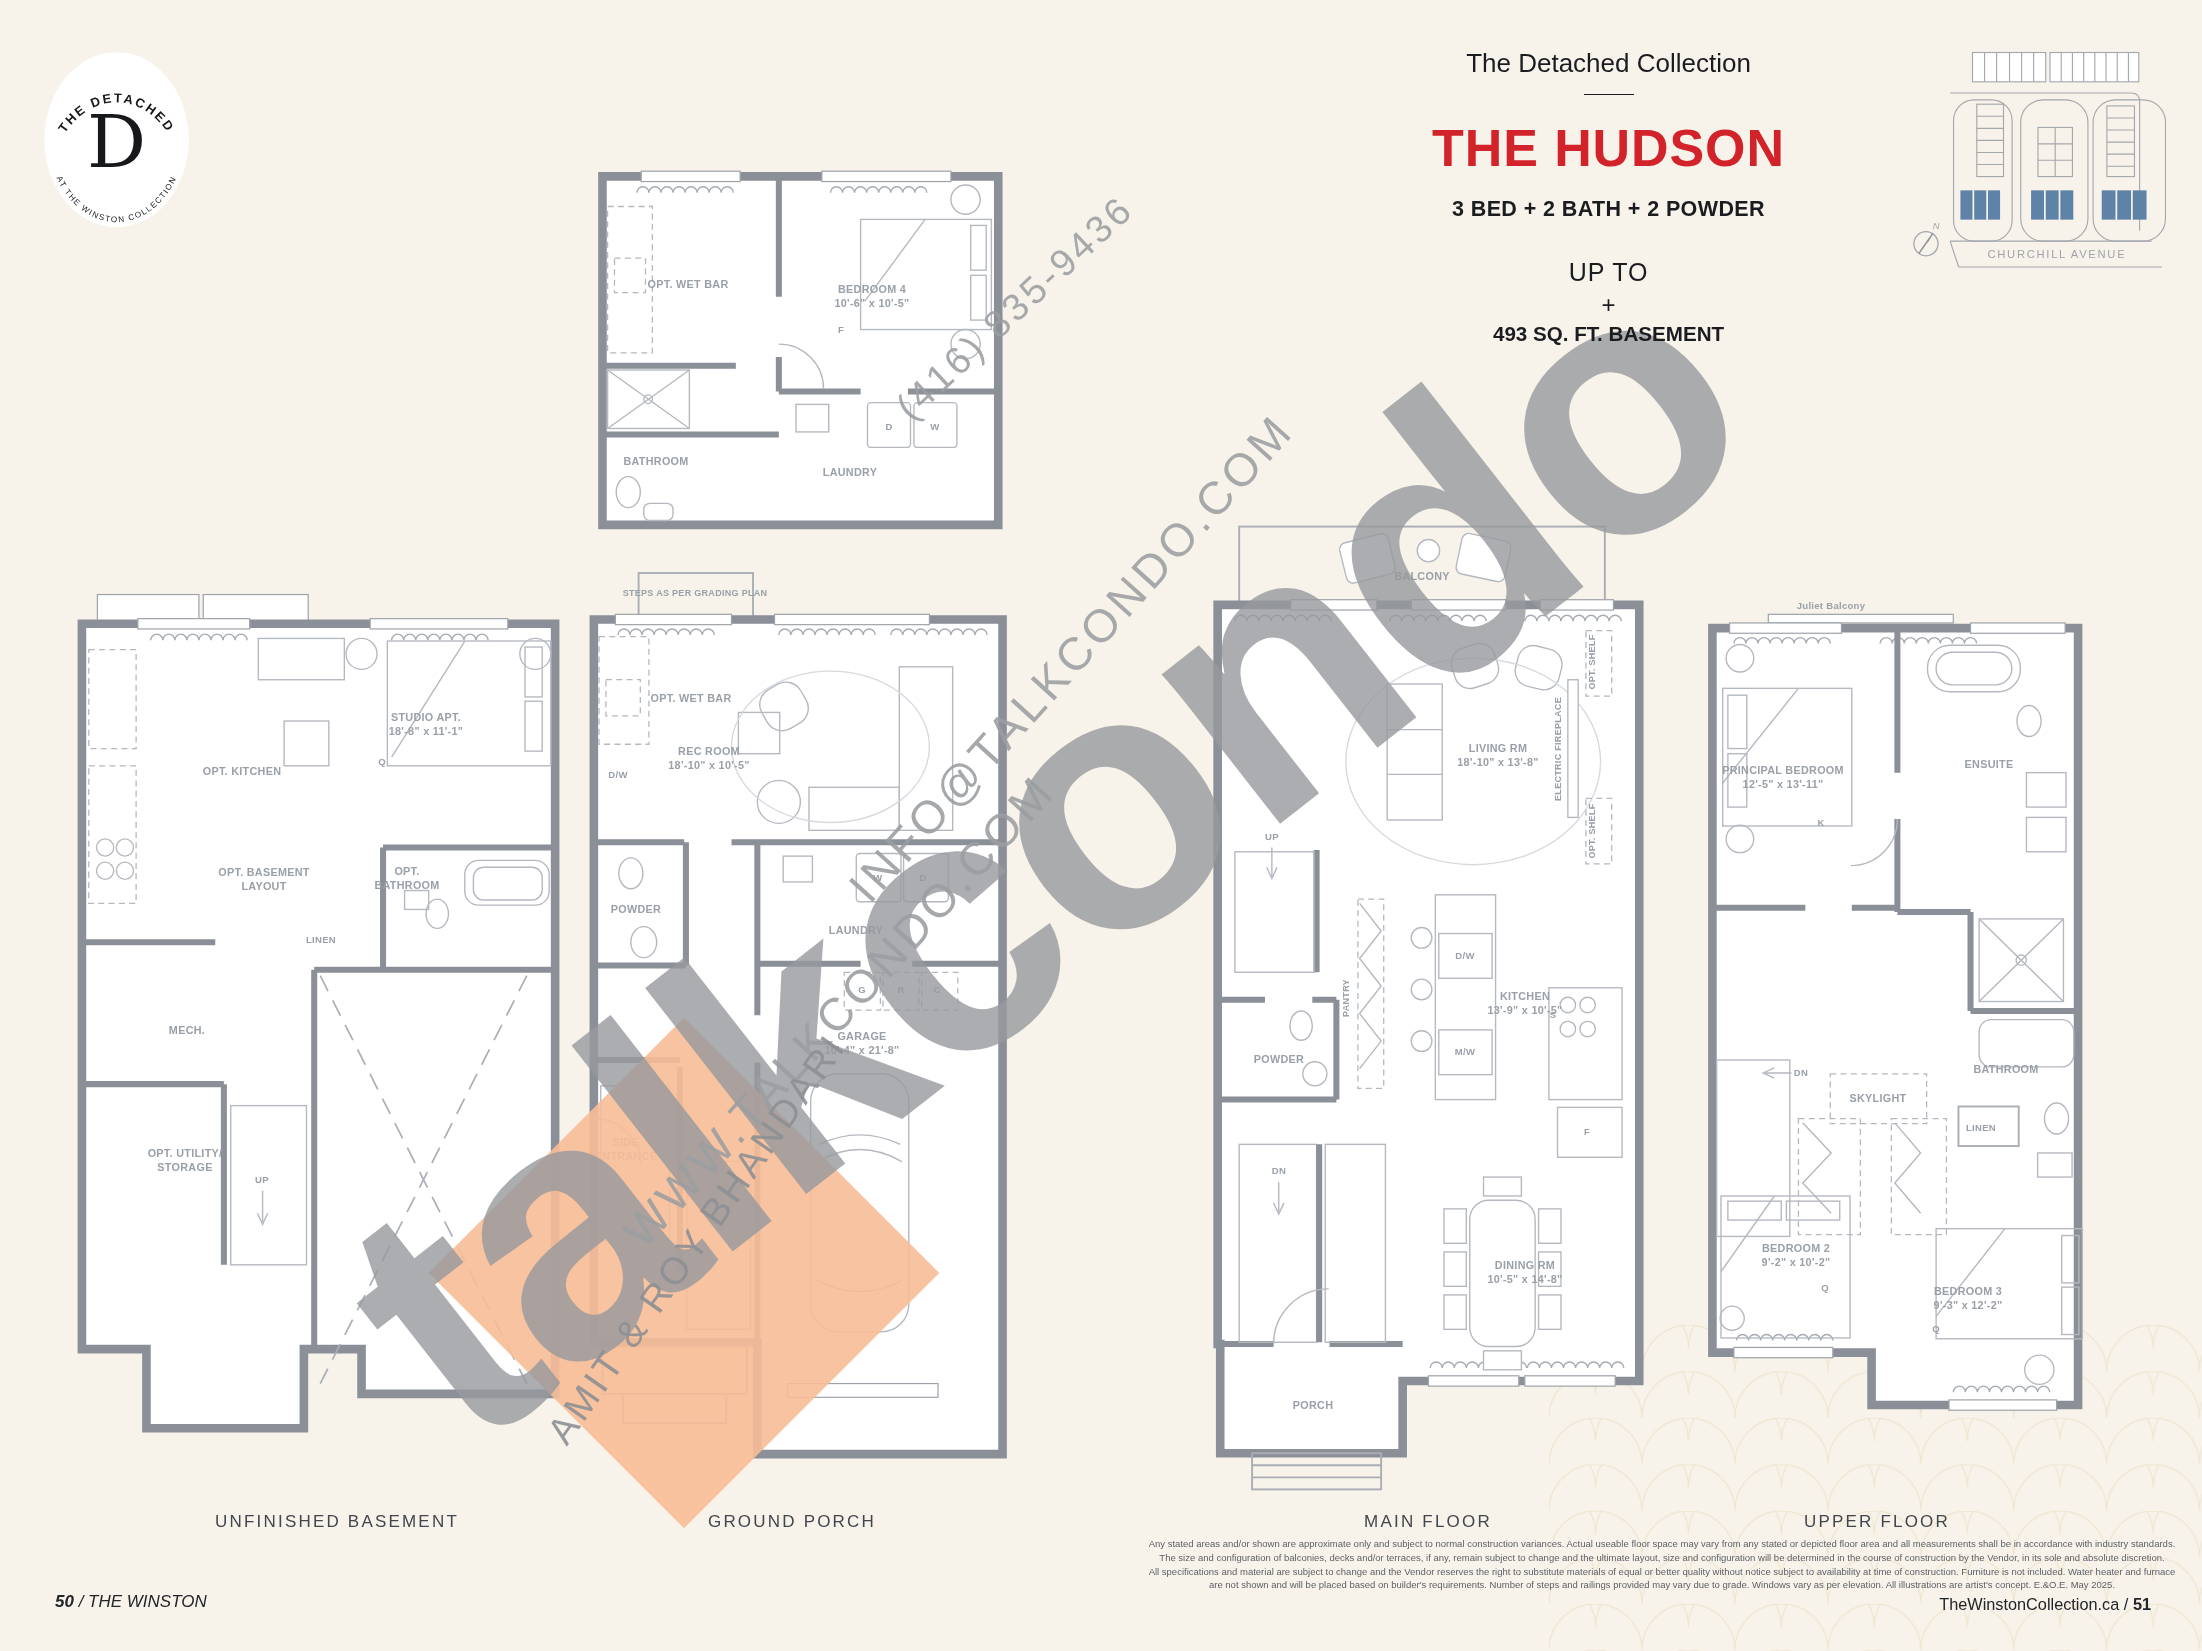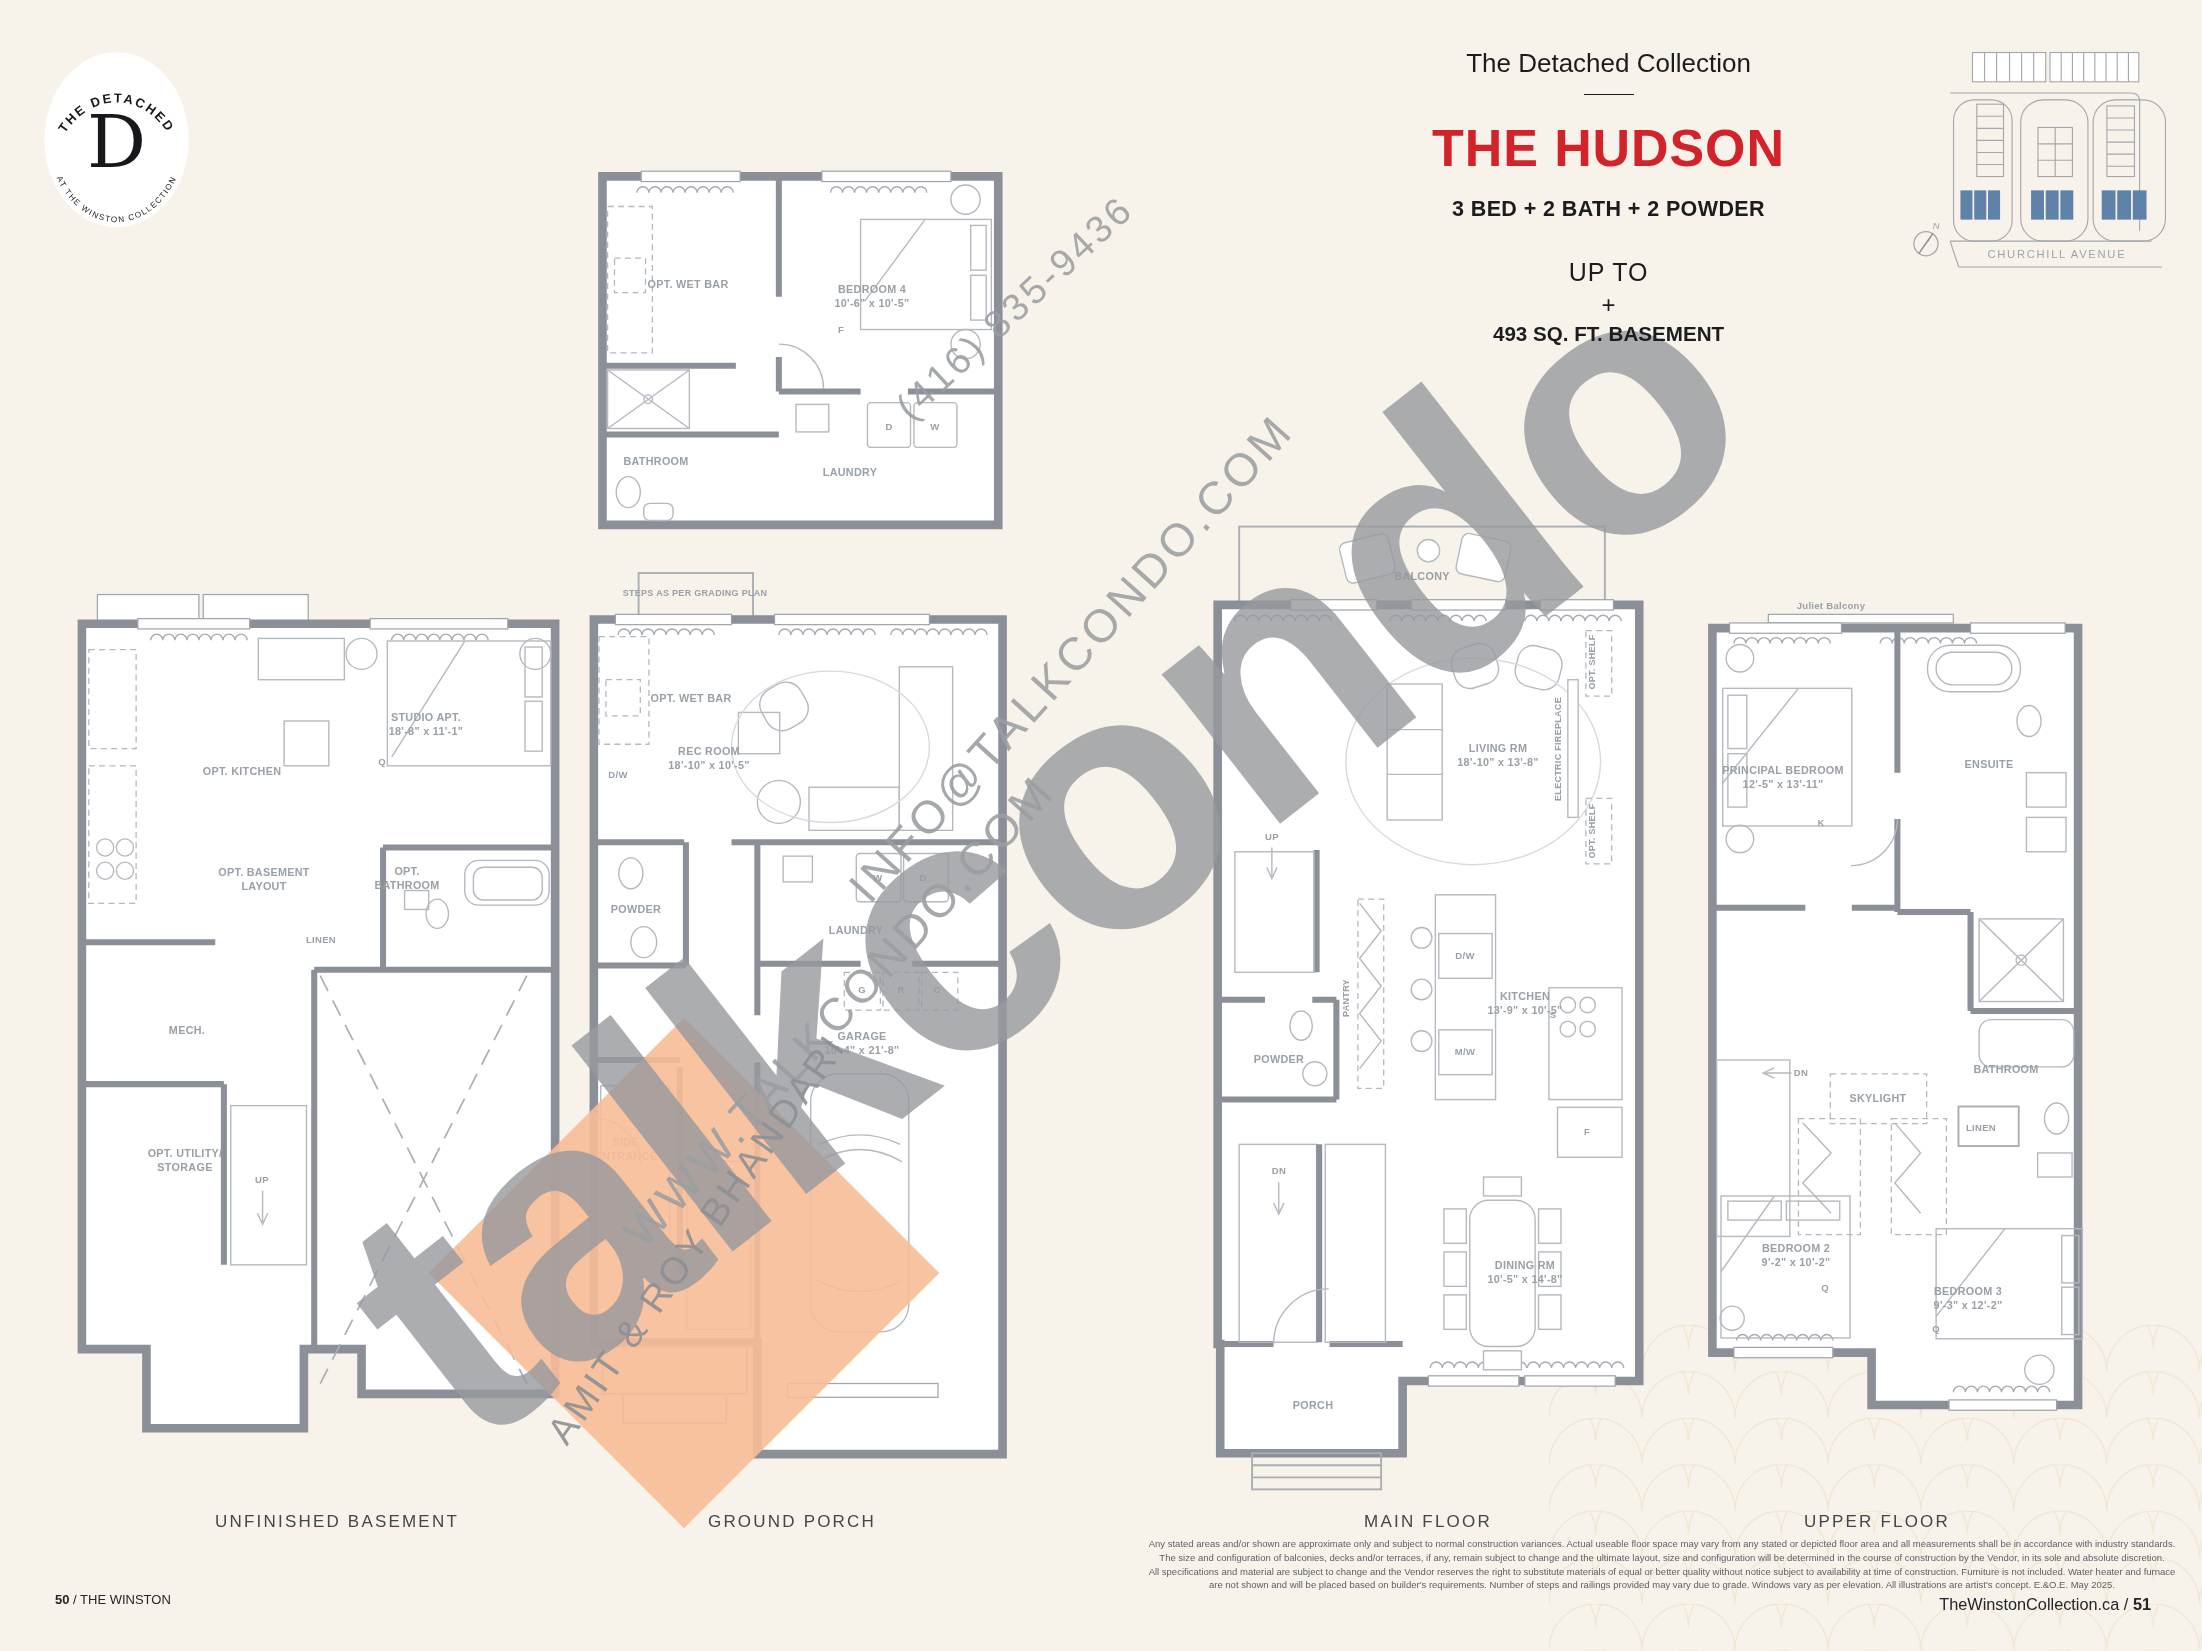--- a/index.html
+++ b/index.html
@@ -62,21 +62,21 @@
   .sitemap{position:absolute;left:1876px;top:24px;z-index:4;}
 
   .caption{position:absolute;top:1512px;font-size:17px;letter-spacing:2.2px;color:#42464D;z-index:4;
            transform:translateX(-50%);white-space:nowrap;}
   .cap-basement{left:337px;} .cap-ground{left:792px;} .cap-main{left:1428px;} .cap-upper{left:1877px;}
 
   .disclaimer{position:absolute;left:1163px;top:1537px;width:998px;z-index:4;font-size:9.5px;
               color:#5B5F66;line-height:1.45;}
   .disclaimer .dl{position:relative;left:50%;transform:translateX(-50%);width:max-content;white-space:nowrap;}
 
-  .footer-l{position:absolute;left:55px;top:1592px;font-size:13px;color:#22252A;z-index:4;}
+  .footer-l{position:absolute;left:55px;top:1592px;font-size:17px;color:#22252A;z-index:4;font-style:italic;}
   .footer-r{position:absolute;right:52px;top:1595px;font-size:16.3px;color:#22252A;z-index:4;}
   .b{font-weight:700;}
 </style>
 </head>
 <body>
 
 <div class="page">
 
   <svg class="scales" width="654" height="327" viewBox="0 0 760 380">
     <defs>

